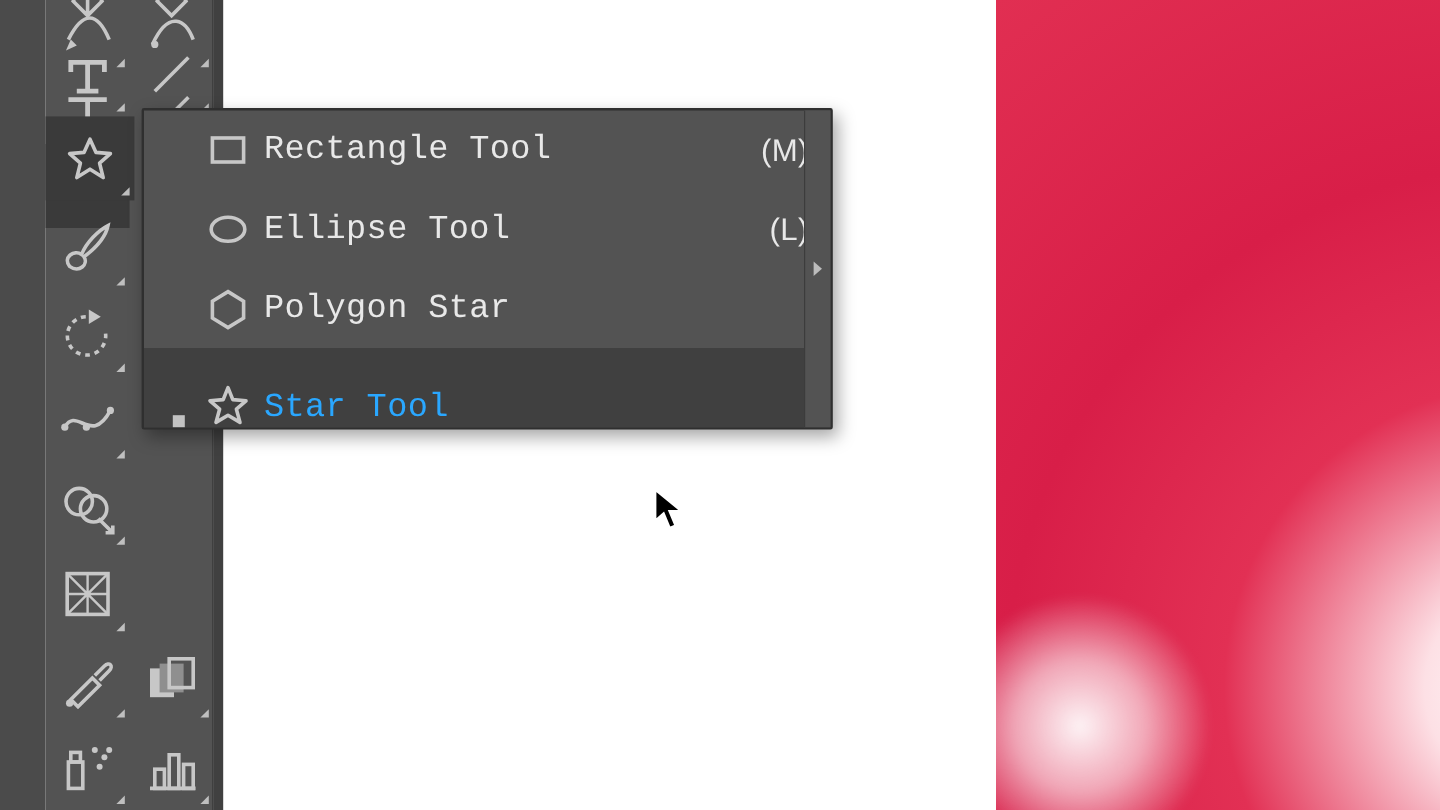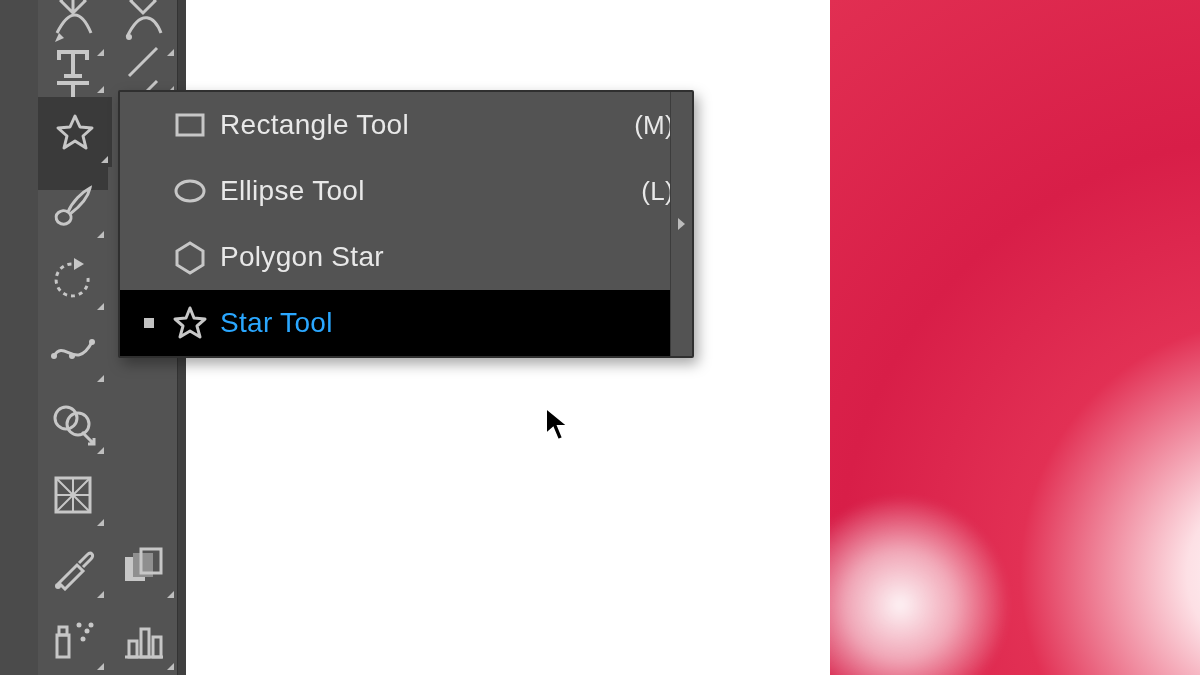--- a/index.html
+++ b/index.html
@@ -51,25 +51,25 @@
   .flyout {
     position: absolute; left: 118px; top: 90px; width: 576px;
     background: #535353; color: #e8e8e8;
     border: 2px solid #2f2f2f; border-radius: 2px;
     box-shadow: 4px 6px 14px rgba(0,0,0,.35);
   }
   .flyout-row {
     display: flex; align-items: center; height: 66px; padding: 0 18px 0 14px;
     position: relative; font-size: 28px; letter-spacing: .3px;
   }
-  .flyout-row.hovered { background: #000000; }
+  .flyout-row.hovered { background: #404040; align-items: flex-end; }
   .flyout-row .marker { width: 30px; display:flex; align-items:center; justify-content:center; }
   .flyout-row .marker .sq { width:10px; height:10px; background:#c2c2c2; }
   .flyout-row .icon { width: 52px; display:flex; align-items:center; justify-content:center; }
-  .flyout-row .label { flex: 1; padding-left: 4px; }
+  .flyout-row .label { flex: 1; padding-left: 4px; font-family: Liberation Mono, monospace; }
   .flyout-row.hovered .label { color: #2aa7ff; }
   .flyout-row .shortcut { color: #e8e8e8; font-size: 26px; padding-left: 10px; }
   .flyout-tearoff {
     position: absolute; right: 0; top: 0; bottom: 0; width: 22px;
     border-left: 1px solid #3c3c3c; background: #535353;
     display:flex; align-items:center; justify-content:center;
   }
   .flyout-tearoff .tri {
     width:0; height:0; border-top:6px solid transparent; border-bottom:6px solid transparent; border-left:7px solid #bcbcbc;
   }

